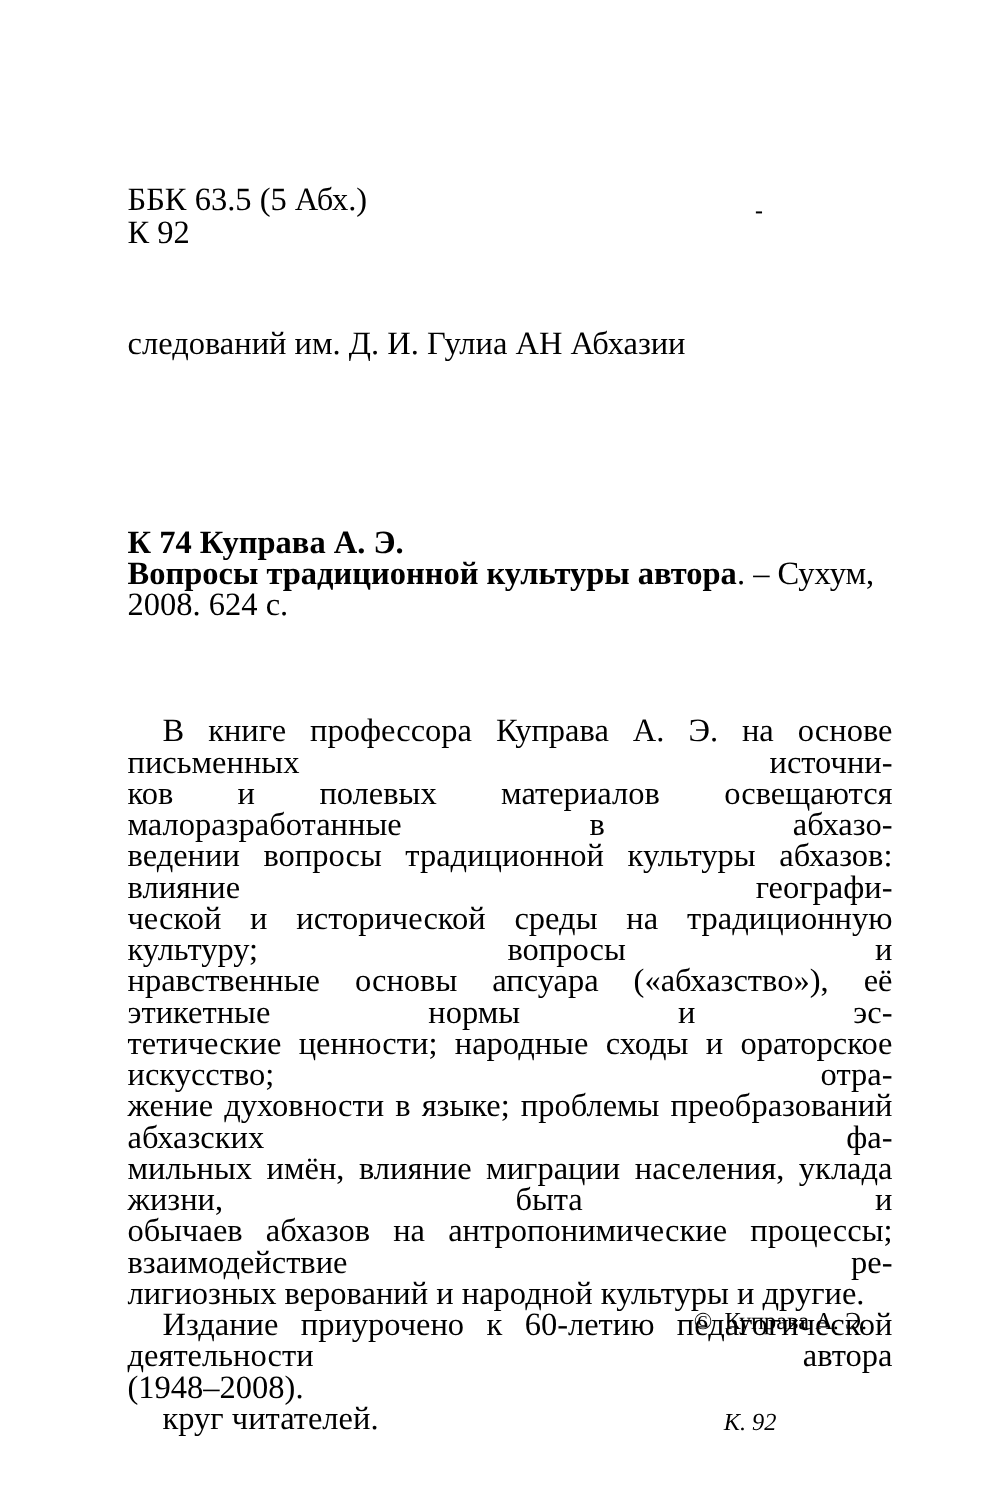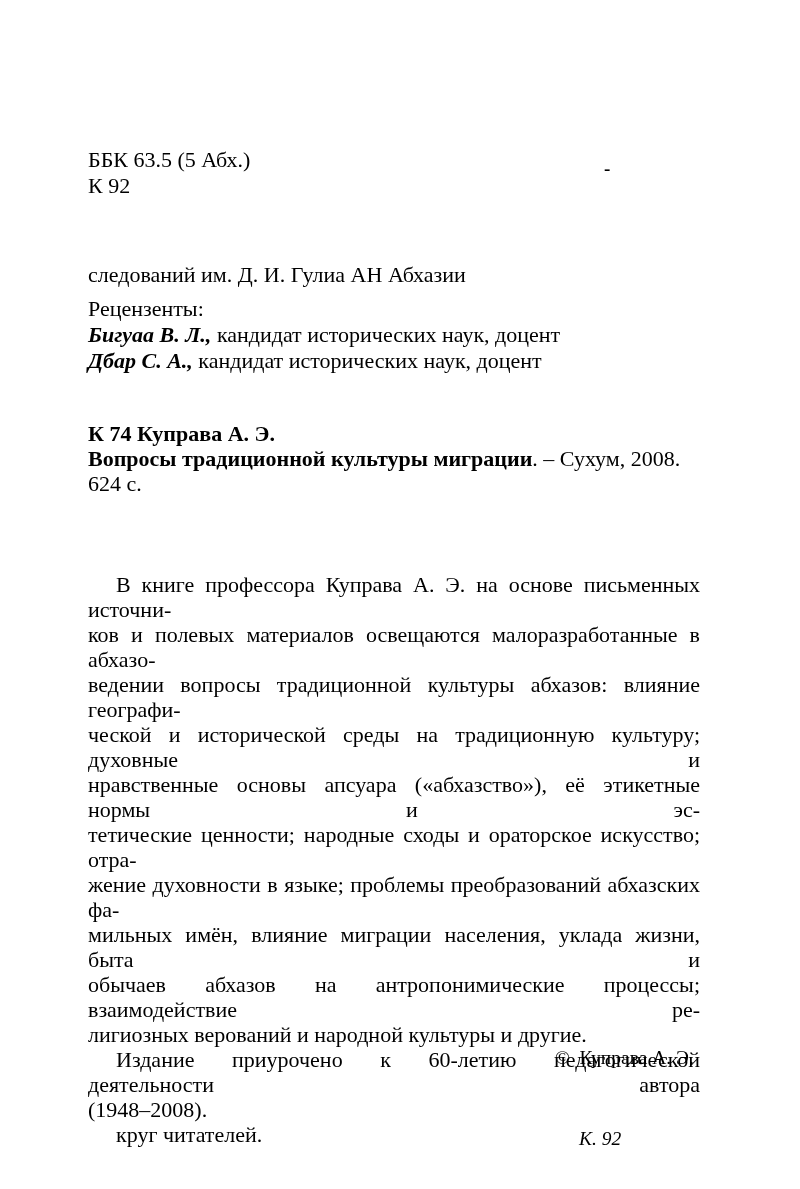--- a/index.html
+++ b/index.html
@@ -11,23 +11,23 @@
     position: relative;
     width: 800px;
     height: 1189px;
     background: #ffffff;
     font-family: "Liberation Serif", "DejaVu Serif", serif;
     color: #000000;
     overflow: hidden;
   }
   .block {
     position: absolute;
-    left: 88px;
+    left: 102px;
     width: 612px;
-    font-size: 22px;
+    font-size: 26px;
     line-height: 25px;
   }
   .bbk-block      { top: 147px; line-height: 26px; }
   .approval-block { top: 222px; }
   .approval-block .ln { text-align: justify; text-align-last: justify; }
   .approval-block .ln:last-child { text-align-last: left; margin-top: 40px; }
   .reviewers-block { top: 296px; line-height: 26px; }
   .catalog-block  { top: 421px; font-weight: bold; }
   .annotation-block { top: 572px; font-family: Liberation Serif, serif; }
   .par .ln { text-align: justify; text-align-last: justify; }
@@ -63,37 +63,32 @@
 
   <div class="block bbk-block">
     <div class="ln">ББК 63.5 (5 Абх.)</div>
     <div class="ln">К 92</div>
   </div>
 
   <div class="block approval-block">
       <div class="ln">следований им. Д. И. Гулиа АН Абхазии</div>
     </div>
 
-  <div class="block reviewers-block">
-    <div class="ln">Рецензенты:</div>
-    <div class="ln"><span class="name-bi">Бигуаа В. Л.,</span><span> кандидат исторических наук, доцент</span></div>
-    <div class="ln"><span class="name-bi">Дбар С. А.,</span><span> кандидат исторических наук, доцент</span></div>
-  </div>
 
   <div class="block catalog-block">
     <div class="ln">К 74 Куправа А. Э.</div>
-    <div class="ln"><span>Вопросы традиционной культуры миграции</span><span class="regular">. – Сухум, 2008. 624 с.</span></div>
+    <div class="ln"><span>Вопросы традиционной культуры автора</span><span class="regular">. – Сухум, 2008. 624 с.</span></div>
   </div>
 
   <div class="block annotation-block">
     <div class="par indent-first">
         <div class="ln">В книге профессора Куправа А. Э. на основе письменных источни-</div>
         <div class="ln">ков и полевых материалов освещаются  малоразработанные в абхазо-</div>
         <div class="ln">ведении вопросы традиционной культуры абхазов:  влияние географи-</div>
-        <div class="ln">ческой и исторической среды на традиционную культуру; духовные и</div>
+        <div class="ln">ческой и исторической среды на традиционную культуру; вопросы и</div>
         <div class="ln">нравственные основы апсуара («абхазство»), её этикетные нормы и эс-</div>
         <div class="ln">тетические ценности; народные сходы и ораторское искусство; отра-</div>
         <div class="ln">жение духовности в языке; проблемы преобразований абхазских фа-</div>
         <div class="ln">мильных имён, влияние миграции населения, уклада жизни, быта и</div>
         <div class="ln">обычаев абхазов на антропонимические процессы; взаимодействие ре-</div>
         <div class="ln">лигиозных верований и народной культуры и другие.</div>
       </div>
     <div class="par indent-first">
         <div class="ln">Издание приурочено к 60-летию педагогической деятельности автора</div>
         <div class="ln">(1948–2008).</div>

